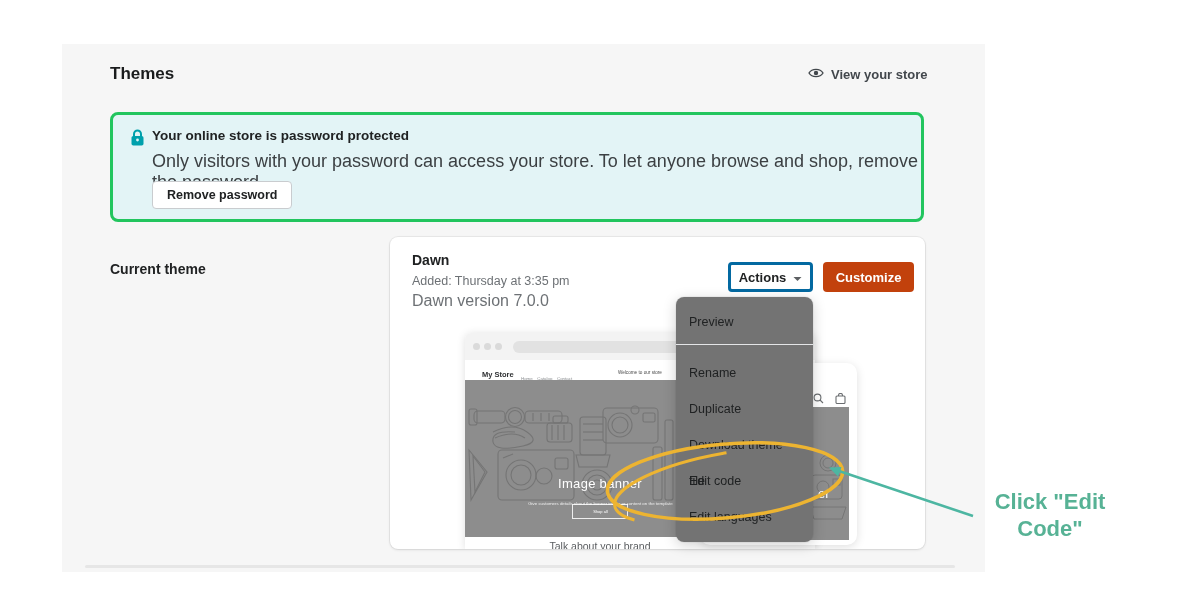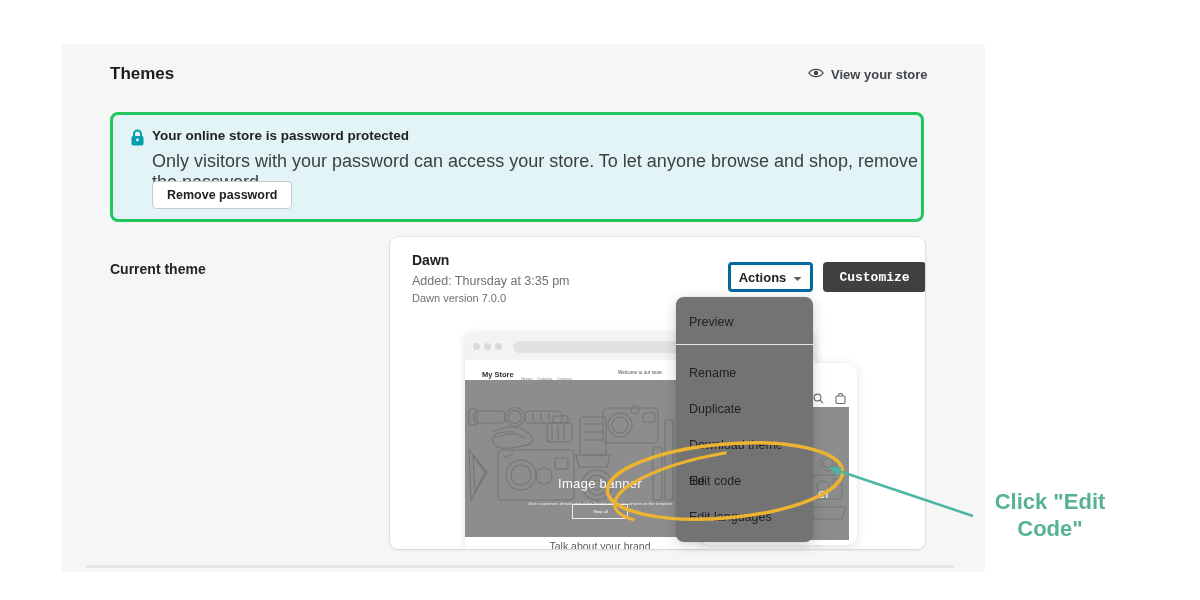--- a/index.html
+++ b/index.html
@@ -15,23 +15,23 @@
   .banner-title { position:absolute; left:39px; top:13px; font-size:13.5px; font-weight:bold; color:#202223; }
   .banner-desc { position:absolute; left:39px; top:36px; font-size:18px; color:#3c4043; }
   .remove-btn { position:absolute; left:39px; top:66px; height:28px; padding:0 14px; background:#fff; border:1px solid #c9cccf; border-radius:4px; font-size:12.5px; font-weight:bold; color:#202223; font-family:inherit; cursor:pointer; }
 
   .current-heading { position:absolute; left:48px; top:217px; font-size:14px; font-weight:bold; color:#202223; }
   .current-desc { position:absolute; left:48px; top:245px; width:268px; font-size:12.5px; line-height:18px; color:#6d7175; }
 
   .card { position:absolute; left:328px; top:193px; width:535px; height:312px; background:#fff; border-radius:8px; box-shadow:0 0 0 1px rgba(0,0,0,.05), 0 1px 3px rgba(0,0,0,.1); overflow:hidden; }
   .theme-name { position:absolute; left:22px; top:15px; font-size:14px; font-weight:bold; color:#202223; }
   .theme-added { position:absolute; left:22px; top:37px; font-size:12.5px; color:#6d7175; }
-  .theme-version { position:absolute; left:22px; top:55px; font-size:11px; color:#6d7175; }
+  .theme-version { position:absolute; left:22px; top:55px; font-size:16px; color:#6d7175; }
   .actions-btn { position:absolute; left:338px; top:25px; width:85px; height:30px; background:#fff; border:3px solid #0369a1; border-radius:4px; font-size:13px; font-weight:bold; color:#202223; font-family:inherit; display:flex; align-items:center; justify-content:center; gap:7px; cursor:pointer; }
-  .customize-btn { position:absolute; left:433px; top:25px; width:103px; height:30px; background:#404040; border:none; border-radius:4px; font-size:13px; font-weight:bold; color:#fff; font-family:Liberation Mono, monospace; cursor:pointer; }
+  .customize-btn { position:absolute; left:433px; top:25px; width:91px; height:30px; background:#c2410c; border:none; border-radius:4px; font-size:13px; font-weight:bold; color:#fff; font-family:Liberation Sans, sans-serif; cursor:pointer; }
 
   
   .browser { position:absolute; left:75px; top:96px; width:350px; height:216px; background:#fff; border-radius:6px 6px 0 0; box-shadow:0 1px 8px rgba(0,0,0,.13); }
   .chrome { position:relative; height:27px; background:#f3f3f3; border-radius:6px 6px 0 0; }
   .dot { position:absolute; top:10px; width:7px; height:7px; border-radius:50%; background:#dadada; }
   .urlbar { position:absolute; left:48px; top:8px; width:296px; height:12px; background:#e2e2e2; border-radius:6px; }
   .announce { position:absolute; left:0; top:30px; width:350px; text-align:center; }
   .announce span { display:inline-block; font-size:8px; color:#4a4a4a; transform:scale(.58); transform-origin:center top; }
   .store-name { position:absolute; left:17px; top:37px; font-size:7.5px; font-weight:bold; color:#2f3133; }
   .store-nav { position:absolute; left:56px; top:36px; }

